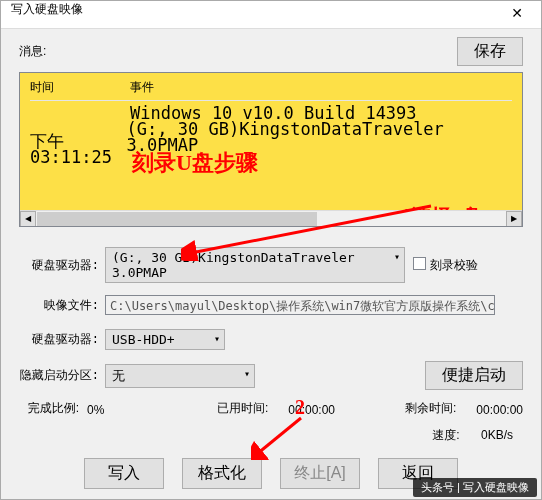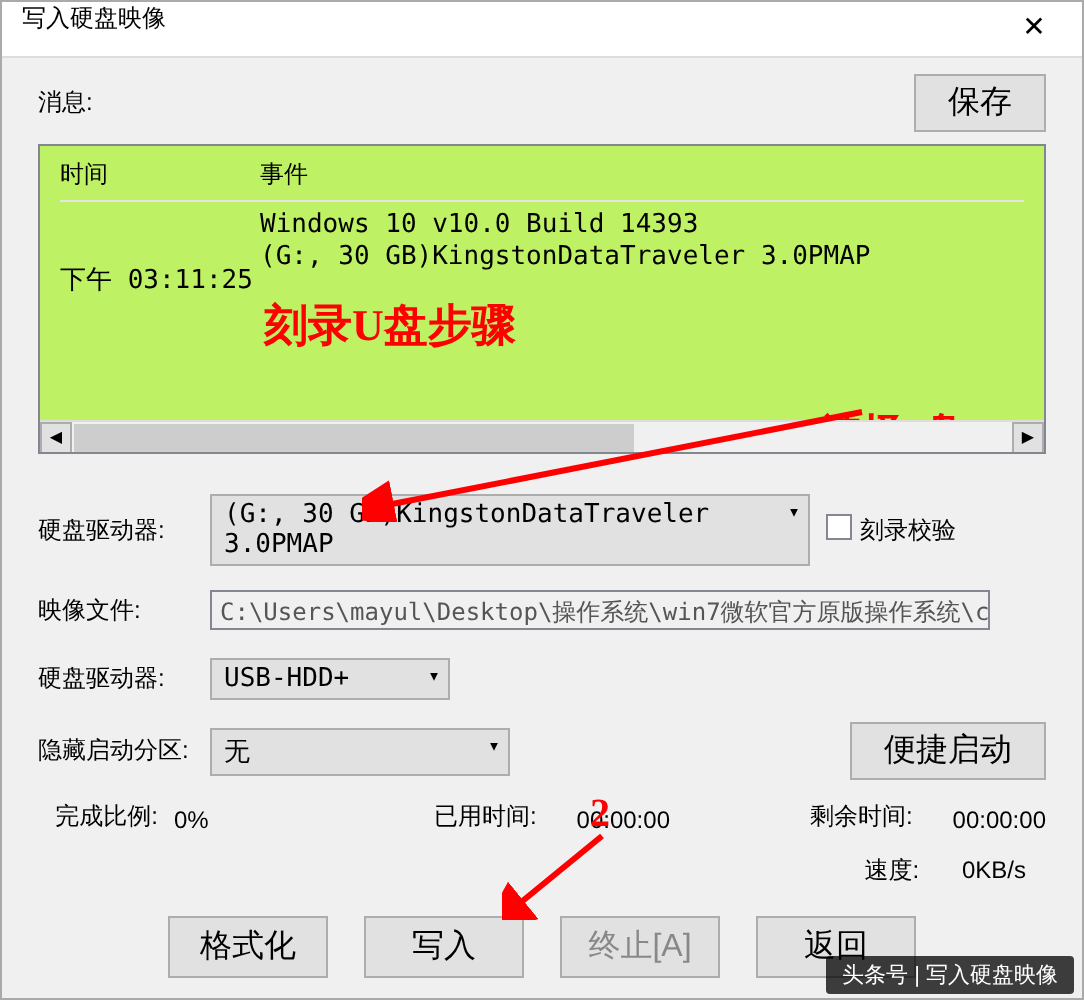--- a/index.html
+++ b/index.html
@@ -4,36 +4,36 @@
 <style>
 * { box-sizing: border-box; margin: 0; padding: 0; }
 body { font-family: "Microsoft YaHei", SimSun, Arial, sans-serif; font-size: 12px; background: #fff; }
 .window { width: 542px; height: 500px; background: #f0f0f0; border: 1px solid #aaa; position: relative; }
 .titlebar { height: 28px; background: #fff; display: flex; align-items: flex-start; justify-content: space-between; padding: 0 4px 0 10px; border-bottom: 1px solid #ddd; }
 .titlebar .title { font-size: 12px; }
 .titlebar .close { width: 40px; height: 24px; text-align: center; font-size: 14px; cursor: pointer; line-height: 24px; }
 .content { padding: 8px 18px 8px 18px; }
 .row1 { display: flex; align-items: center; justify-content: space-between; margin-bottom: 6px; }
 .btn { background: #e1e1e1; border: 1px solid #adadad; padding: 3px 16px; font-size: 16px; cursor: pointer; }
-.logbox { background: #bef264; border: 1px solid #828790; height: 155px; padding: 6px 10px; position: relative; overflow: hidden; }
+.logbox { background: #fde047; border: 1px solid #828790; height: 155px; padding: 6px 10px; position: relative; overflow: hidden; }
 .logheader { display: flex; border-bottom: 1px solid #e5e5e5; padding-bottom: 4px; margin-bottom: 4px; }
 .logheader .col-time { width: 100px; }
-.logrow { display: flex; font-family: "SimSun", monospace; font-size: 13px; line-height: 16px; }
+.logrow { display: flex; font-family: "SimSun", monospace; font-size: 17px; line-height: 16px; }
 .logrow .col-time { width: 100px; margin-top: 12px; }
 .annotation-red { color: #ff0000; font-family: "Microsoft YaHei"; font-weight: bold; }
 .annotation-big { font-size: 22px; position: absolute; left: 112px; top: 75px; }
 .annotation-sel { font-size: 20px; position: absolute; right: 40px; top: 130px; }
 .scrollbar-h { position: absolute; left: 0; right: 0; bottom: 0; height: 16px; background: #f0f0f0; border-top: 1px solid #ddd; }
 .scroll-arrow { position: absolute; top: 0; width: 16px; height: 16px; background: #e1e1e1; border: 1px solid #adadad; font-size: 8px; text-align: center; line-height: 14px; }
 .scroll-arrow.left { left: 0; }
 .scroll-arrow.right { right: 0; }
 .scroll-thumb { position: absolute; left: 17px; top: 1px; height: 14px; width: 280px; background: #cdcdcd; }
 .form-area { margin-top: 20px; }
 .form-row { display: flex; align-items: center; margin-bottom: 10px; min-height: 24px; }
-.form-label { width: 80px; margin-right: 6px; }
+.form-label { width: 80px; text-align: right; margin-right: 6px; font-family: Liberation Mono, monospace; }
 .select { background: #e1e1e1; border: 1px solid #adadad; padding: 2px 18px 2px 6px; position: relative; font-family: "SimSun", monospace; font-size: 13px; min-height: 20px; display: inline-flex; align-items: center; }
 .select::after { content: "▾"; position: absolute; right: 4px; top: 3px; font-size: 10px; }
 .select.wide { width: 300px; }
 .select.narrow { width: 120px; }
 .select.med { width: 150px; }
 .textfield { background: #f0f0f0; border: 1px solid #828790; padding: 2px 4px; width: 390px; font-family: "SimSun", monospace; color: #555; font-size: 12px; height: 20px; overflow: hidden; white-space: nowrap; }
 .checkbox-wrap { display: inline-flex; align-items: flex-start; margin-left: 8px; }
 .checkbox { width: 13px; height: 13px; border: 1px solid #828790; background: #fff; margin-right: 4px; }
 .stats-row { display: flex; align-items: flex-end; margin-top: 10px; gap: 8px; }
 .stats-row .lbl { width: 60px; text-align: right; }
@@ -126,22 +126,22 @@
         <span>剩余时间:</span>
         <span style="margin-left:12px">00:00:00</span>
       </div>
 
       <div class="speed-row">
         <span>速度:</span>
         <span style="margin-left:18px">0KB/s</span>
       </div>
 
       <div class="button-row">
+        <button class="btn">写入</button>
         <button class="btn">格式化</button>
-        <button class="btn">写入</button>
         <button class="btn disabled">终止[A]</button>
         <button class="btn">返回</button>
       </div>
     </div>
   </div>
 
   <div class="annotation-red annotation-2">2</div>
 
   <svg class="arrow" style="left:180px; top:200px;" width="260" height="60">
     <defs>

